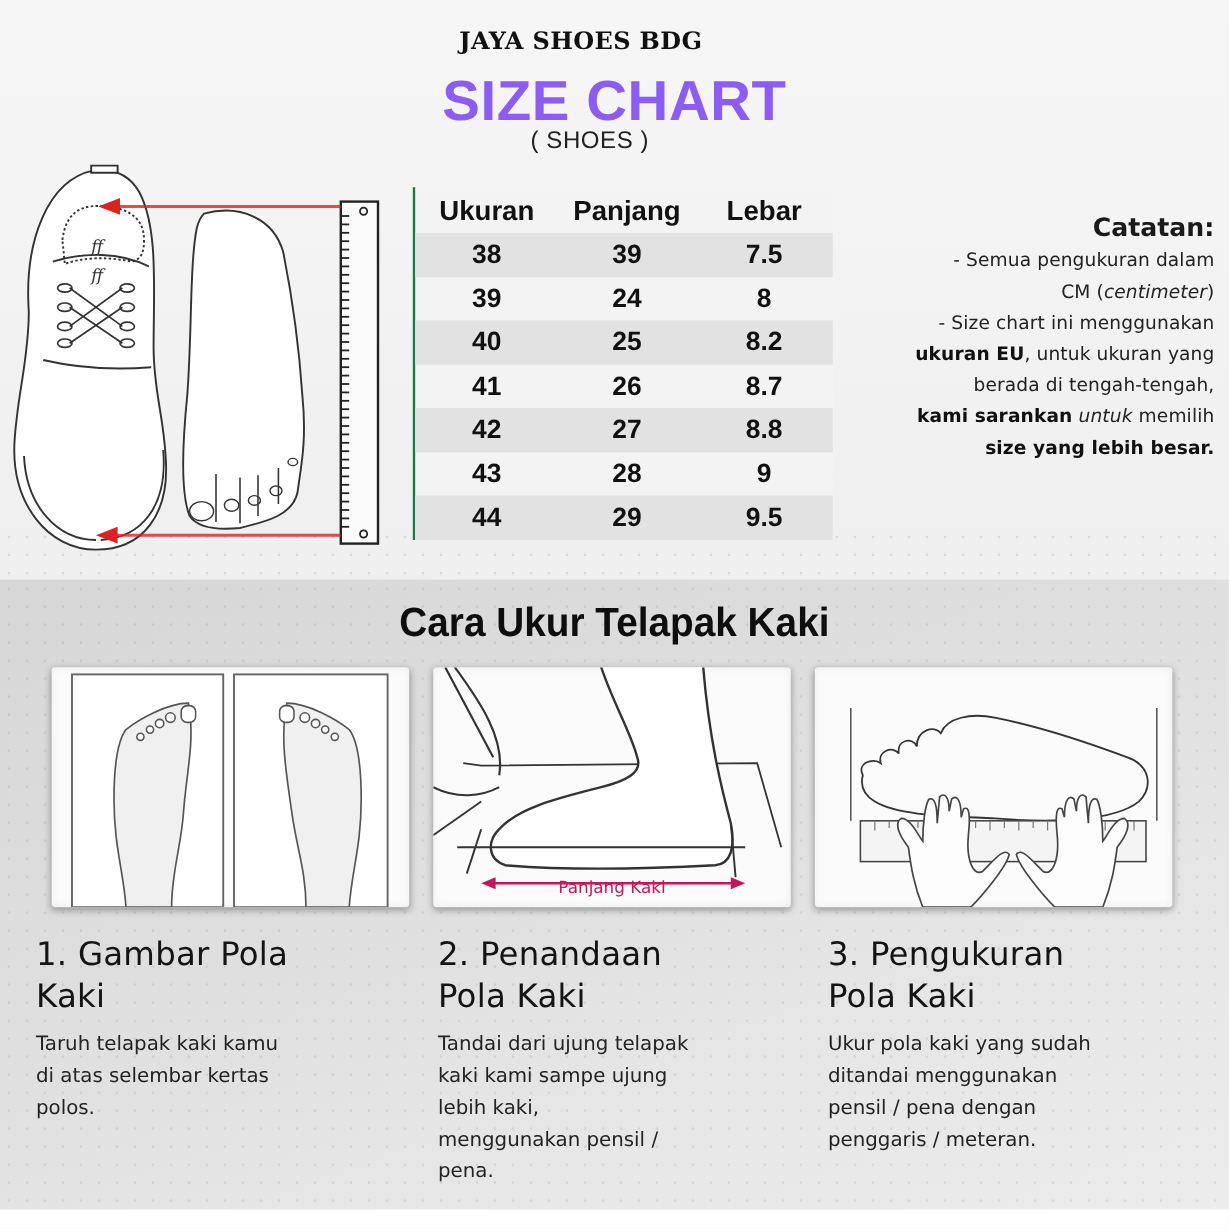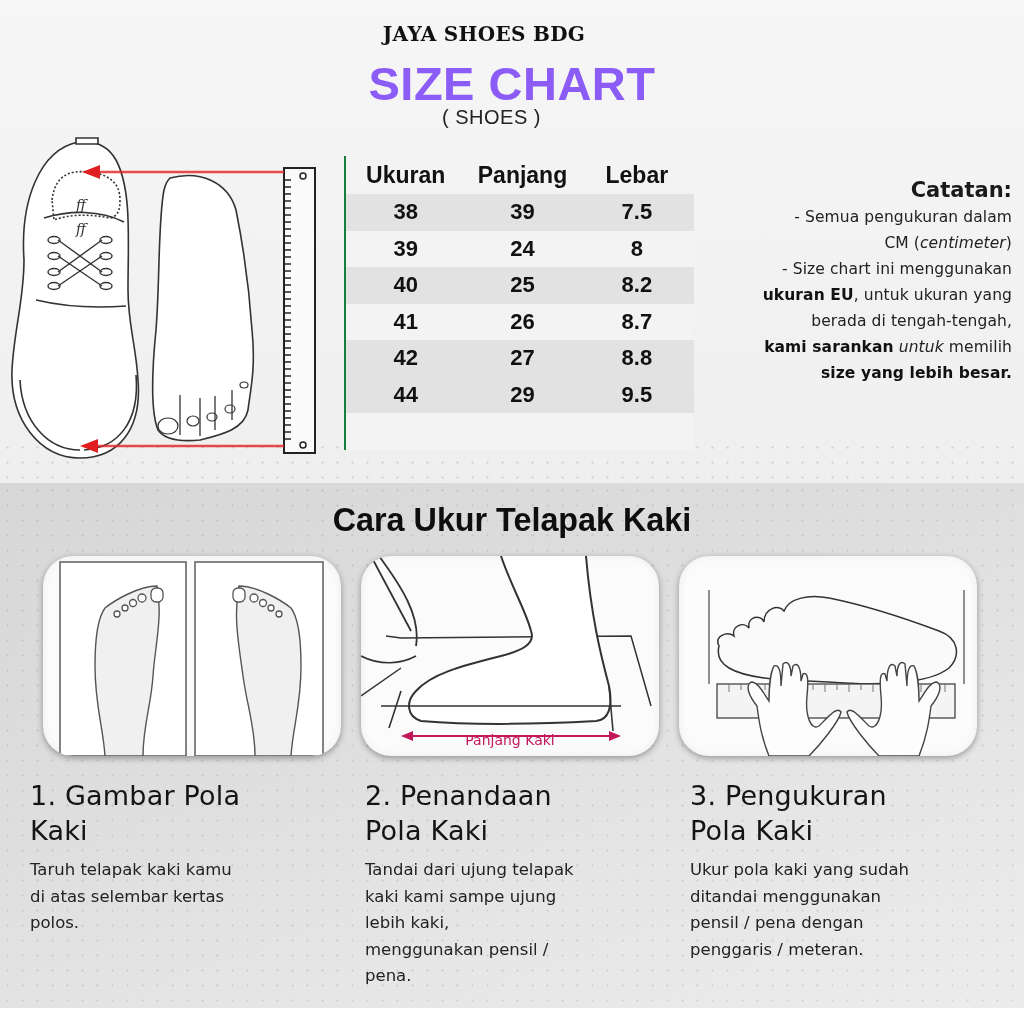--- a/index.html
+++ b/index.html
@@ -71,21 +71,21 @@
   #notes i { font-style: italic; }
 
   .section-title {
     position: absolute; top: 500px; left: 0; width: 1024px; text-align:center;
     font-family: "Liberation Sans", sans-serif; font-weight: bold; font-size: 34px; color:#0e0e0e;
     transform: scaleX(0.95);
   }
 
   .card {
     position: absolute; top: 556px; width: 298px; height: 200px; background: #fbfbfb;
-    border-radius: 30px; box-shadow: 0 2px 6px rgba(0,0,0,0.35), inset 0 0 8px rgba(0,0,0,0.06);
+    border-radius: 3px; box-shadow: 0 2px 6px rgba(0,0,0,0.35), inset 0 0 8px rgba(0,0,0,0.06);
     overflow: hidden;
   }
   #card-1 { left: 43px; }
   #card-2 { left: 361px; }
   #card-3 { left: 679px; }
   .card svg { position:absolute; left:0; top:0; }
 
   .step-title {
     position: absolute; top: 778px; font-family: "DejaVu Sans", sans-serif; font-weight: normal;
     font-size: 27px; line-height: 35px; color:#141414; letter-spacing: 0.2px;
@@ -229,20 +229,25 @@
   <div class="trow">
     <div class="tcell c1">41</div>
     <div class="tcell c2">26</div>
     <div class="tcell c3">8.7</div>
   </div>
   <div class="trow shade">
     <div class="tcell c1">42</div>
     <div class="tcell c2">27</div>
     <div class="tcell c3">8.8</div>
   </div>
+  <div class="trow">
+    <div class="tcell c1">43</div>
+    <div class="tcell c2">28</div>
+    <div class="tcell c3">9</div>
+  </div>
   <div class="trow shade">
     <div class="tcell c1">44</div>
     <div class="tcell c2">29</div>
     <div class="tcell c3">9.5</div>
   </div>
 </div>
 
 <div id="notes">
   <div class="ntitle">Catatan:</div>
   <div class="nline">- Semua pengukuran dalam</div>

